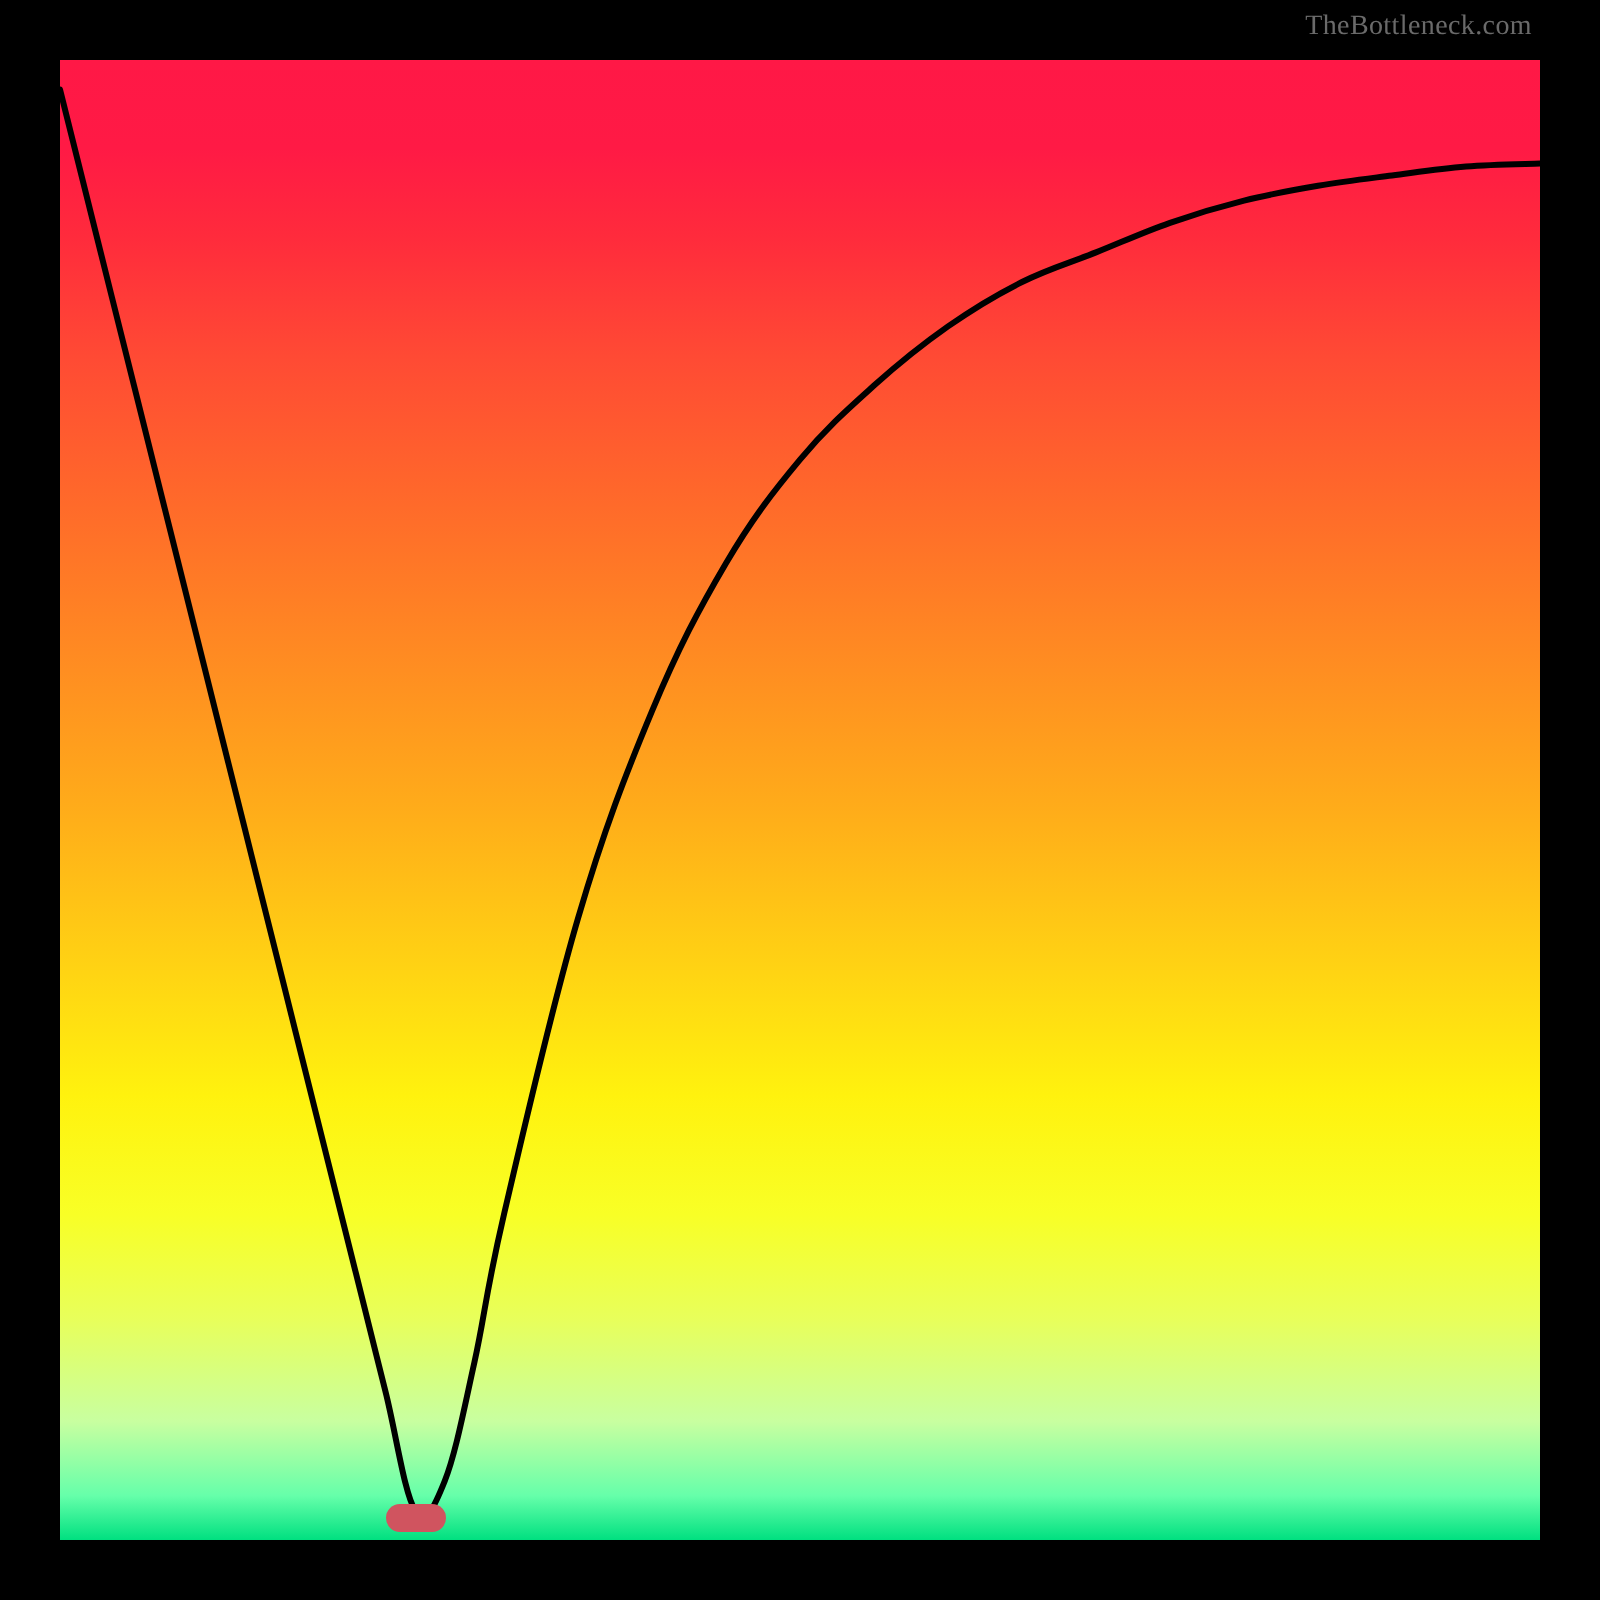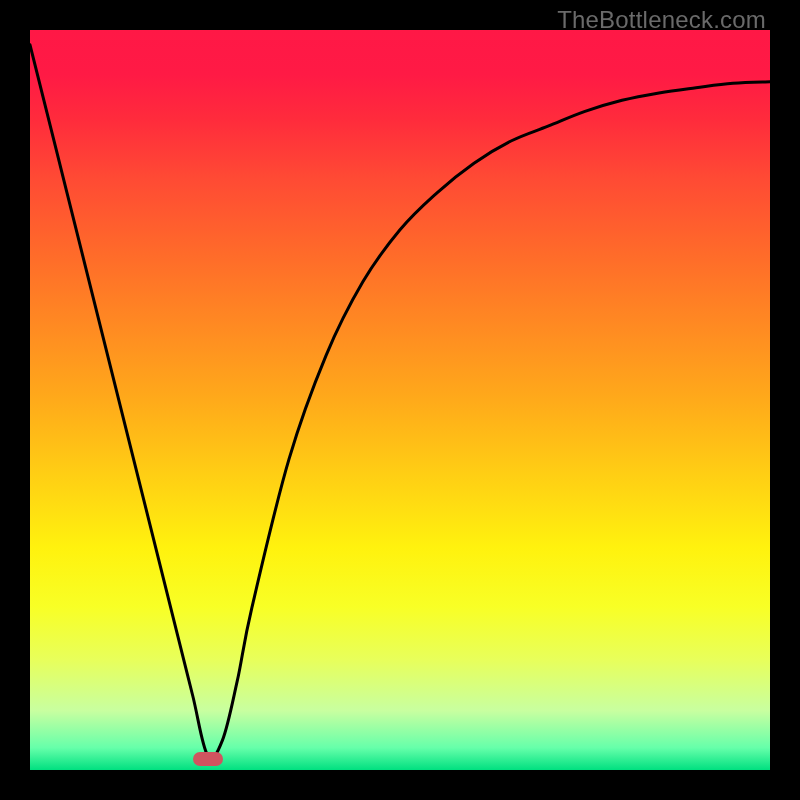--- a/index.html
+++ b/index.html
@@ -30,22 +30,22 @@
       #e8ff5a 85%,
       #c8ffa0 92%,
       #66ffaa 97%,
       #00e080 100%
     );
   }
   .watermark {
     position: absolute;
     top: 6px;
     right: 34px;
-    font-family: Liberation Sans, sans-serif;
-    font-size: 24px;
+    font-family: Liberation Serif, serif;
+    font-size: 14px;
     color: #6a6a6a;
     letter-spacing: 0.2px;
   }
   svg.curve {
     position: absolute;
     left: 0; top: 0;
     width: 740px; height: 740px;
     overflow: visible;
   }
   .marker {

